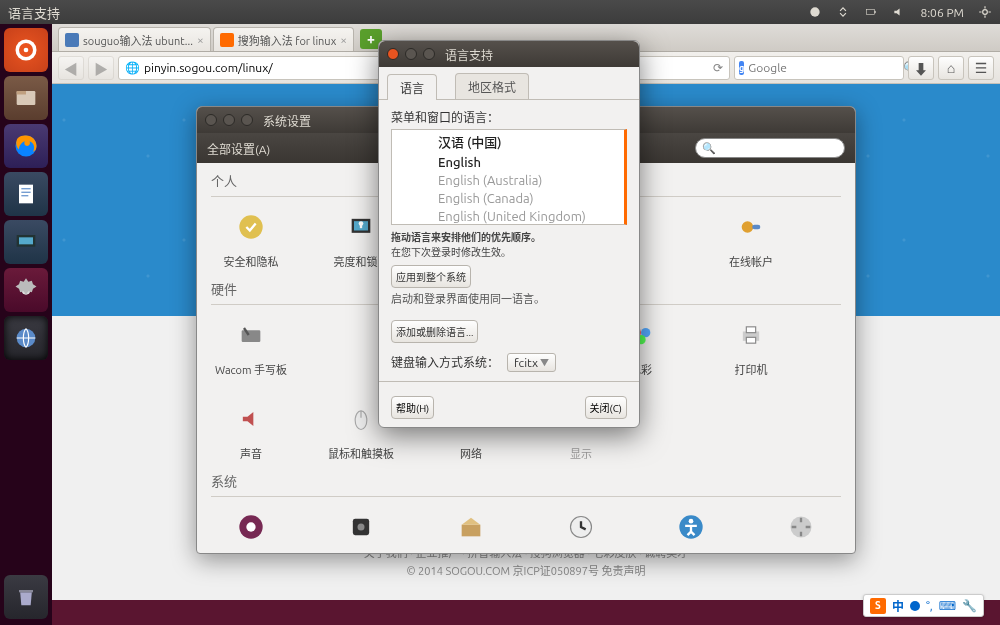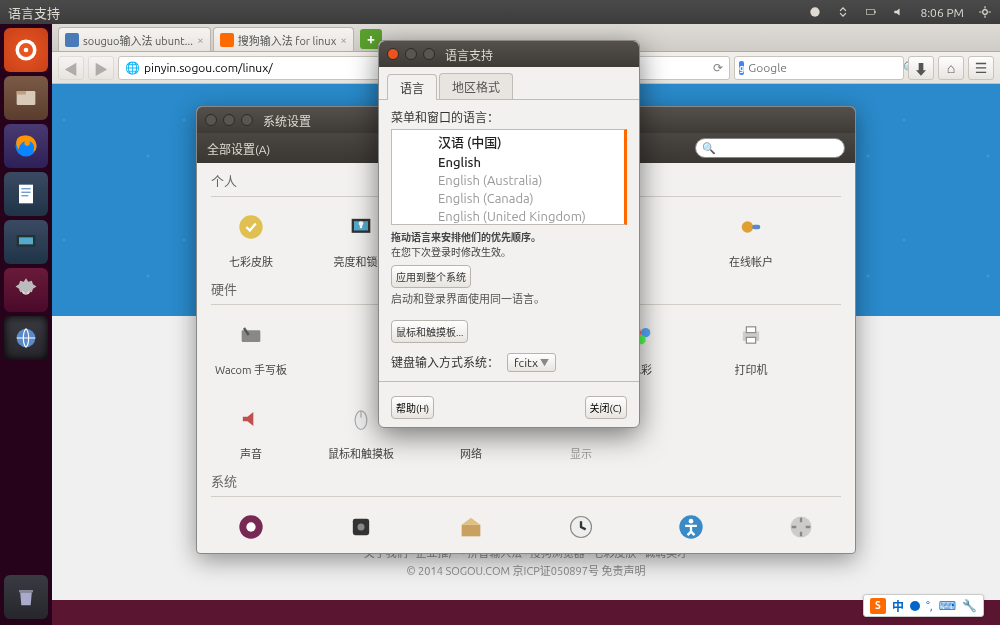--- a/index.html
+++ b/index.html
@@ -71,21 +71,21 @@
 .sys .grid { display: flex; flex-wrap: wrap; gap: 20px 30px; }
 .sys .item { width: 80px; text-align: center; font-size: 11px; color: #444; }
 .sys .item .ico { width: 44px; height: 44px; margin: 0 auto 4px; border-radius: 6px; display: flex; align-items: center; justify-content: center; }
 
 
 .lang { position: absolute; top: 40px; left: 378px; width: 262px; height: 388px; background: #f2f1f0; border: 1px solid #888; border-radius: 6px; box-shadow: 0 8px 28px rgba(0,0,0,.5); z-index: 70; display: flex; flex-direction: column; }
 .lang .tbar { height: 26px; background: linear-gradient(#55504b,#3e3a36); border-radius: 6px 6px 0 0; display: flex; align-items: center; padding: 0 8px; color: #dfdbd2; font-size: 12px; }
 .lang .wbtns { display: flex; gap: 6px; margin-right: 10px; }
 .lang .wbtn.cl { background: #e95420; }
 .lang .wbtn { width: 12px; height: 12px; border-radius: 50%; background: #5a5550; border: 1px solid #2c2a27; }
-.lang .tabs { display: flex; border-bottom: 1px solid #c0bcb5; padding: 6px 8px 0; gap: 2px; }
+.lang .tabs { display: flex; border-bottom: 1px solid #c0bcb5; padding: 6px 8px 0; gap: 18px; }
 .lang .tabs .t { padding: 4px 12px; font-size: 12px; border: 1px solid #c0bcb5; border-bottom: none; border-radius: 4px 4px 0 0; background: #e8e5e0; color: #555; }
 .lang .tabs .t.active { background: #f2f1f0; color: #333; position: relative; top: 1px; }
 .lang .content { padding: 8px 12px; font-size: 12px; color: #333; flex: 1; }
 .lang .content .lbl { margin-bottom: 4px; }
 .lang .langlist { border: 1px solid #c0bcb5; background: #fff; border-right: 3px solid #ff6a00; height: 96px; overflow: hidden; }
 .lang .langlist .li { padding: 2px 6px; font-size: 13px; margin-left: 40px; }
 .lang .langlist .li.bold { color: #222; font-weight: 500; }
 .lang .langlist .li.dim { color: #999; }
 .lang .note { font-size: 10px; color: #444; margin-top: 4px; }
 .lang .note .b { font-weight: bold; }
@@ -256,21 +256,21 @@
       <h3>个人</h3>
         <hr>
       <div class="grid">
         <div class="item">
             <div class="ico">
               <svg class="isvg" viewBox="0 0 24 24">
                 <circle cx="12" cy="12" r="10" fill="#e0c050"></circle>
                 <path d="M8 12l3 3 5-6" stroke="#fff" stroke-width="2" fill="none"></path>
               </svg>
             </div>
-            <div>七彩皮肤</div>
+            <div>安全和隐私</div>
           </div>
         <div class="item">
             <div class="ico">
               <svg class="isvg" viewBox="0 0 24 24">
                 <rect x="4" y="5" width="16" height="12" fill="#333"></rect>
                 <rect x="6" y="7" width="12" height="8" fill="#5ac"></rect>
                 <rect x="11" y="9" width="2" height="4" fill="#fff"></rect>
                 <circle cx="12" cy="9" r="2" fill="#fff"></circle>
               </svg>
             </div>
@@ -429,21 +429,21 @@
     <div class="langlist">
       <div class="li bold">汉语 (中国)</div>
       <div class="li bold">English</div>
       <div class="li dim">English (Australia)</div>
       <div class="li dim">English (Canada)</div>
       <div class="li dim">English (United Kingdom)</div>
     </div>
     <div class="note"><span class="b">拖动语言来安排他们的优先顺序。</span><br><span>在您下次登录时修改生效。</span></div>
     <div class="btn">应用到整个系统</div>
     <div class="small">启动和登录界面使用同一语言。</div>
-    <div class="btn" style="margin-top:14px">鼠标和触摸板...</div>
+    <div class="btn" style="margin-top:14px">添加或删除语言...</div>
     <div class="imrow">
       <span>键盘输入方式系统：</span>
       <div class="im-sel">
         <span>fcitx</span>
         <span style="font-size:9px;color:#888">▼</span>
       </div>
     </div>
   </div>
   <div class="footer-btns">
     <div class="btn">帮助(H)</div>

